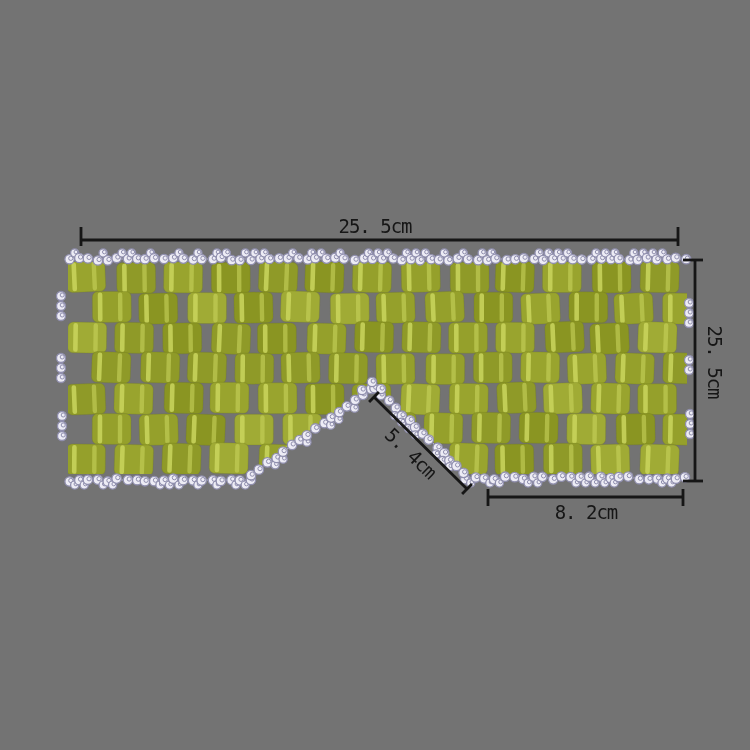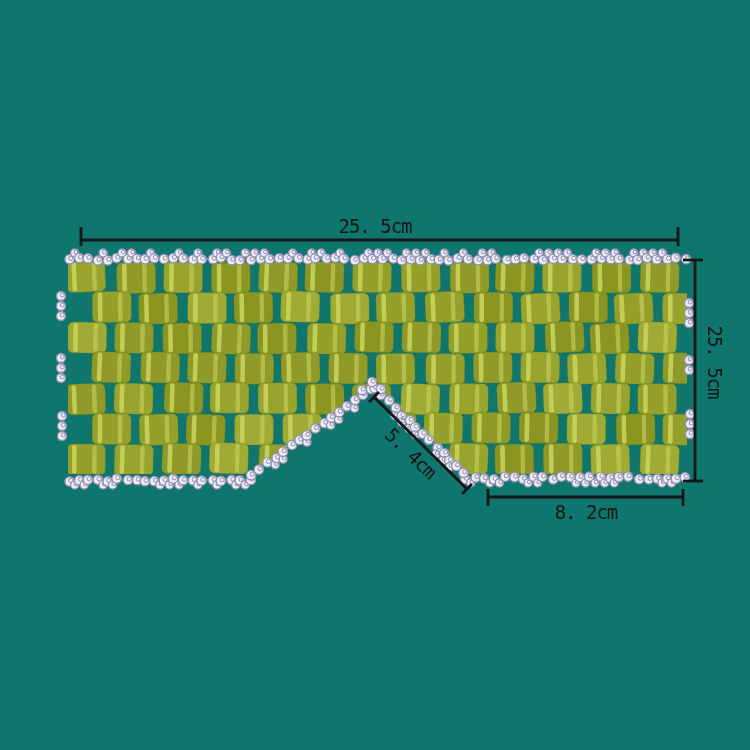--- a/index.html
+++ b/index.html
@@ -1,16 +1,16 @@
 <!DOCTYPE html>
 <html><head>
 <meta charset="utf-8">
 <style>
   html,body{margin:0;padding:0;background:#ffffff;}
-  .stage{position:relative;width:750px;height:750px;background:#0f766e;overflow:hidden;
+  .stage{position:relative;width:750px;height:750px;background:#737373;overflow:hidden;
          font-family:"DejaVu Sans Mono","Liberation Mono",monospace;}
   #figure-svg{display:block;width:750px;height:750px;}
   #figure-svg text{font-family:"DejaVu Sans Mono","Liberation Mono",monospace;
                    font-size:19px;letter-spacing:-1px;fill:#161616;}
   .dim-line{stroke:#161616;stroke-width:2.8;stroke-linecap:butt;}
 </style>
 </head>
 <body>
 
 <div class="stage">

